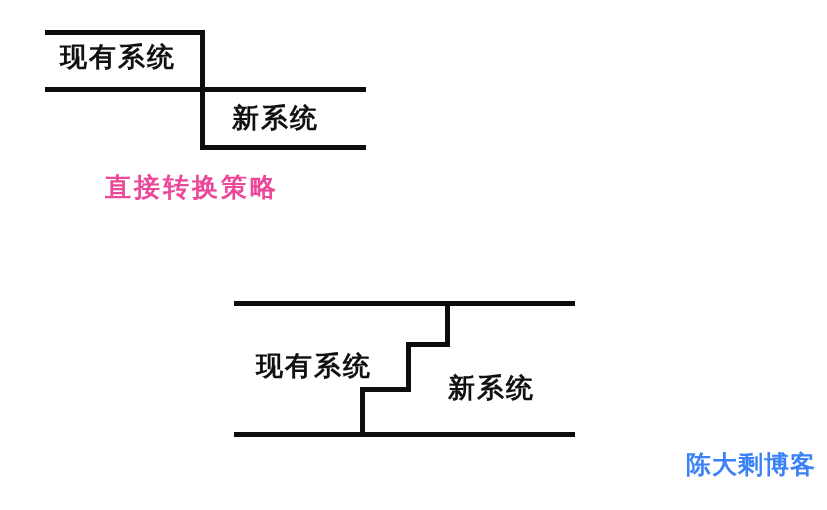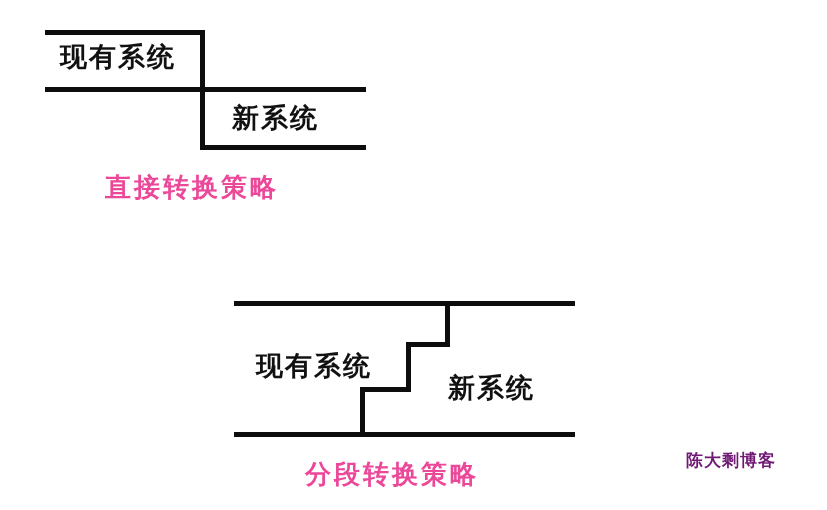--- a/index.html
+++ b/index.html
@@ -53,24 +53,24 @@
     font-size: 26px;
     font-weight: 700;
     letter-spacing: 3px;
     color: #ec4899;
     white-space: nowrap;
     line-height: 1;
   }
   .watermark {
     position: absolute;
     font-family: "Liberation Sans", "DejaVu Sans", sans-serif;
-    font-size: 17px;
+    font-size: 25px;
     font-weight: 700;
     letter-spacing: 1px;
-    color: #701a75;
+    color: #3b82f6;
     white-space: nowrap;
     line-height: 1;
   }
 
   
   #diagram-direct { left: 0; top: 0; width: 400px; height: 230px; }
   #d1-old-line    { left: 45px;  top: 30px;  width: 160px; }
   #d1-mid-line    { left: 45px;  top: 87px;  width: 321px; }
   #d1-new-line    { left: 202px; top: 145px; width: 164px; }
   #d1-divider     { left: 200px; top: 30px;  height: 120px; }
@@ -125,18 +125,17 @@
   <div class="diagram" id="diagram-phased">
     <div class="hline" id="d3-top-line"></div>
     <div class="hline" id="d3-bottom-line"></div>
     <div class="vline" id="d3-step1-v"></div>
     <div class="hline" id="d3-step1-h"></div>
     <div class="vline" id="d3-step2-v"></div>
     <div class="hline" id="d3-step2-h"></div>
     <div class="vline" id="d3-step3-v"></div>
     <div class="sys-label" id="d3-old-label">现有系统</div>
     <div class="sys-label" id="d3-new-label">新系统</div>
-    <div class="caption" id="d3-caption">分段转换策略</div>
   </div>
 
   <div class="watermark" id="blog-watermark">陈大剩博客</div>
 
 </div>
 
 </body></html>

